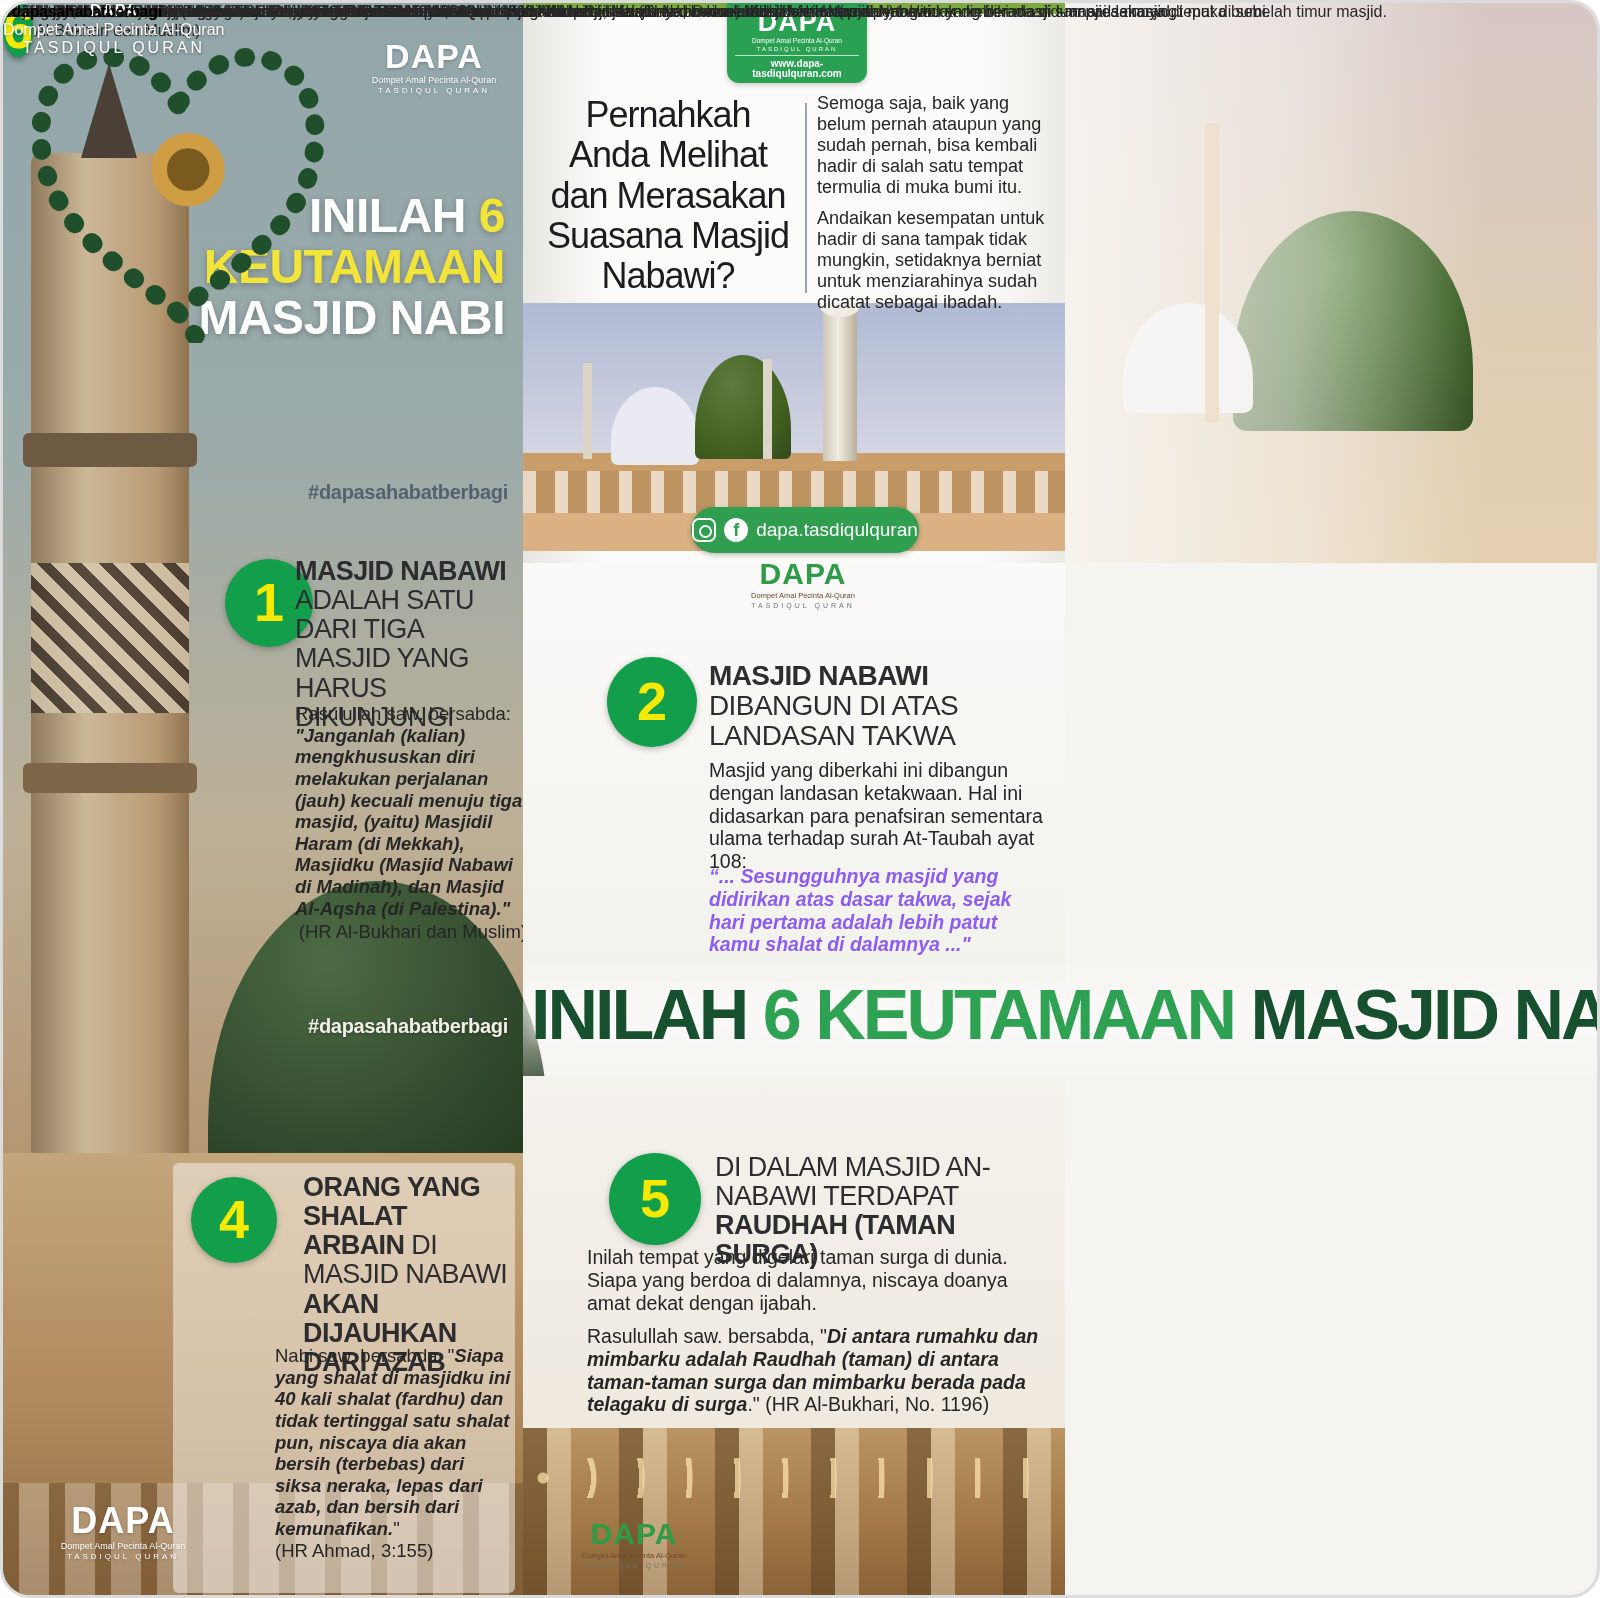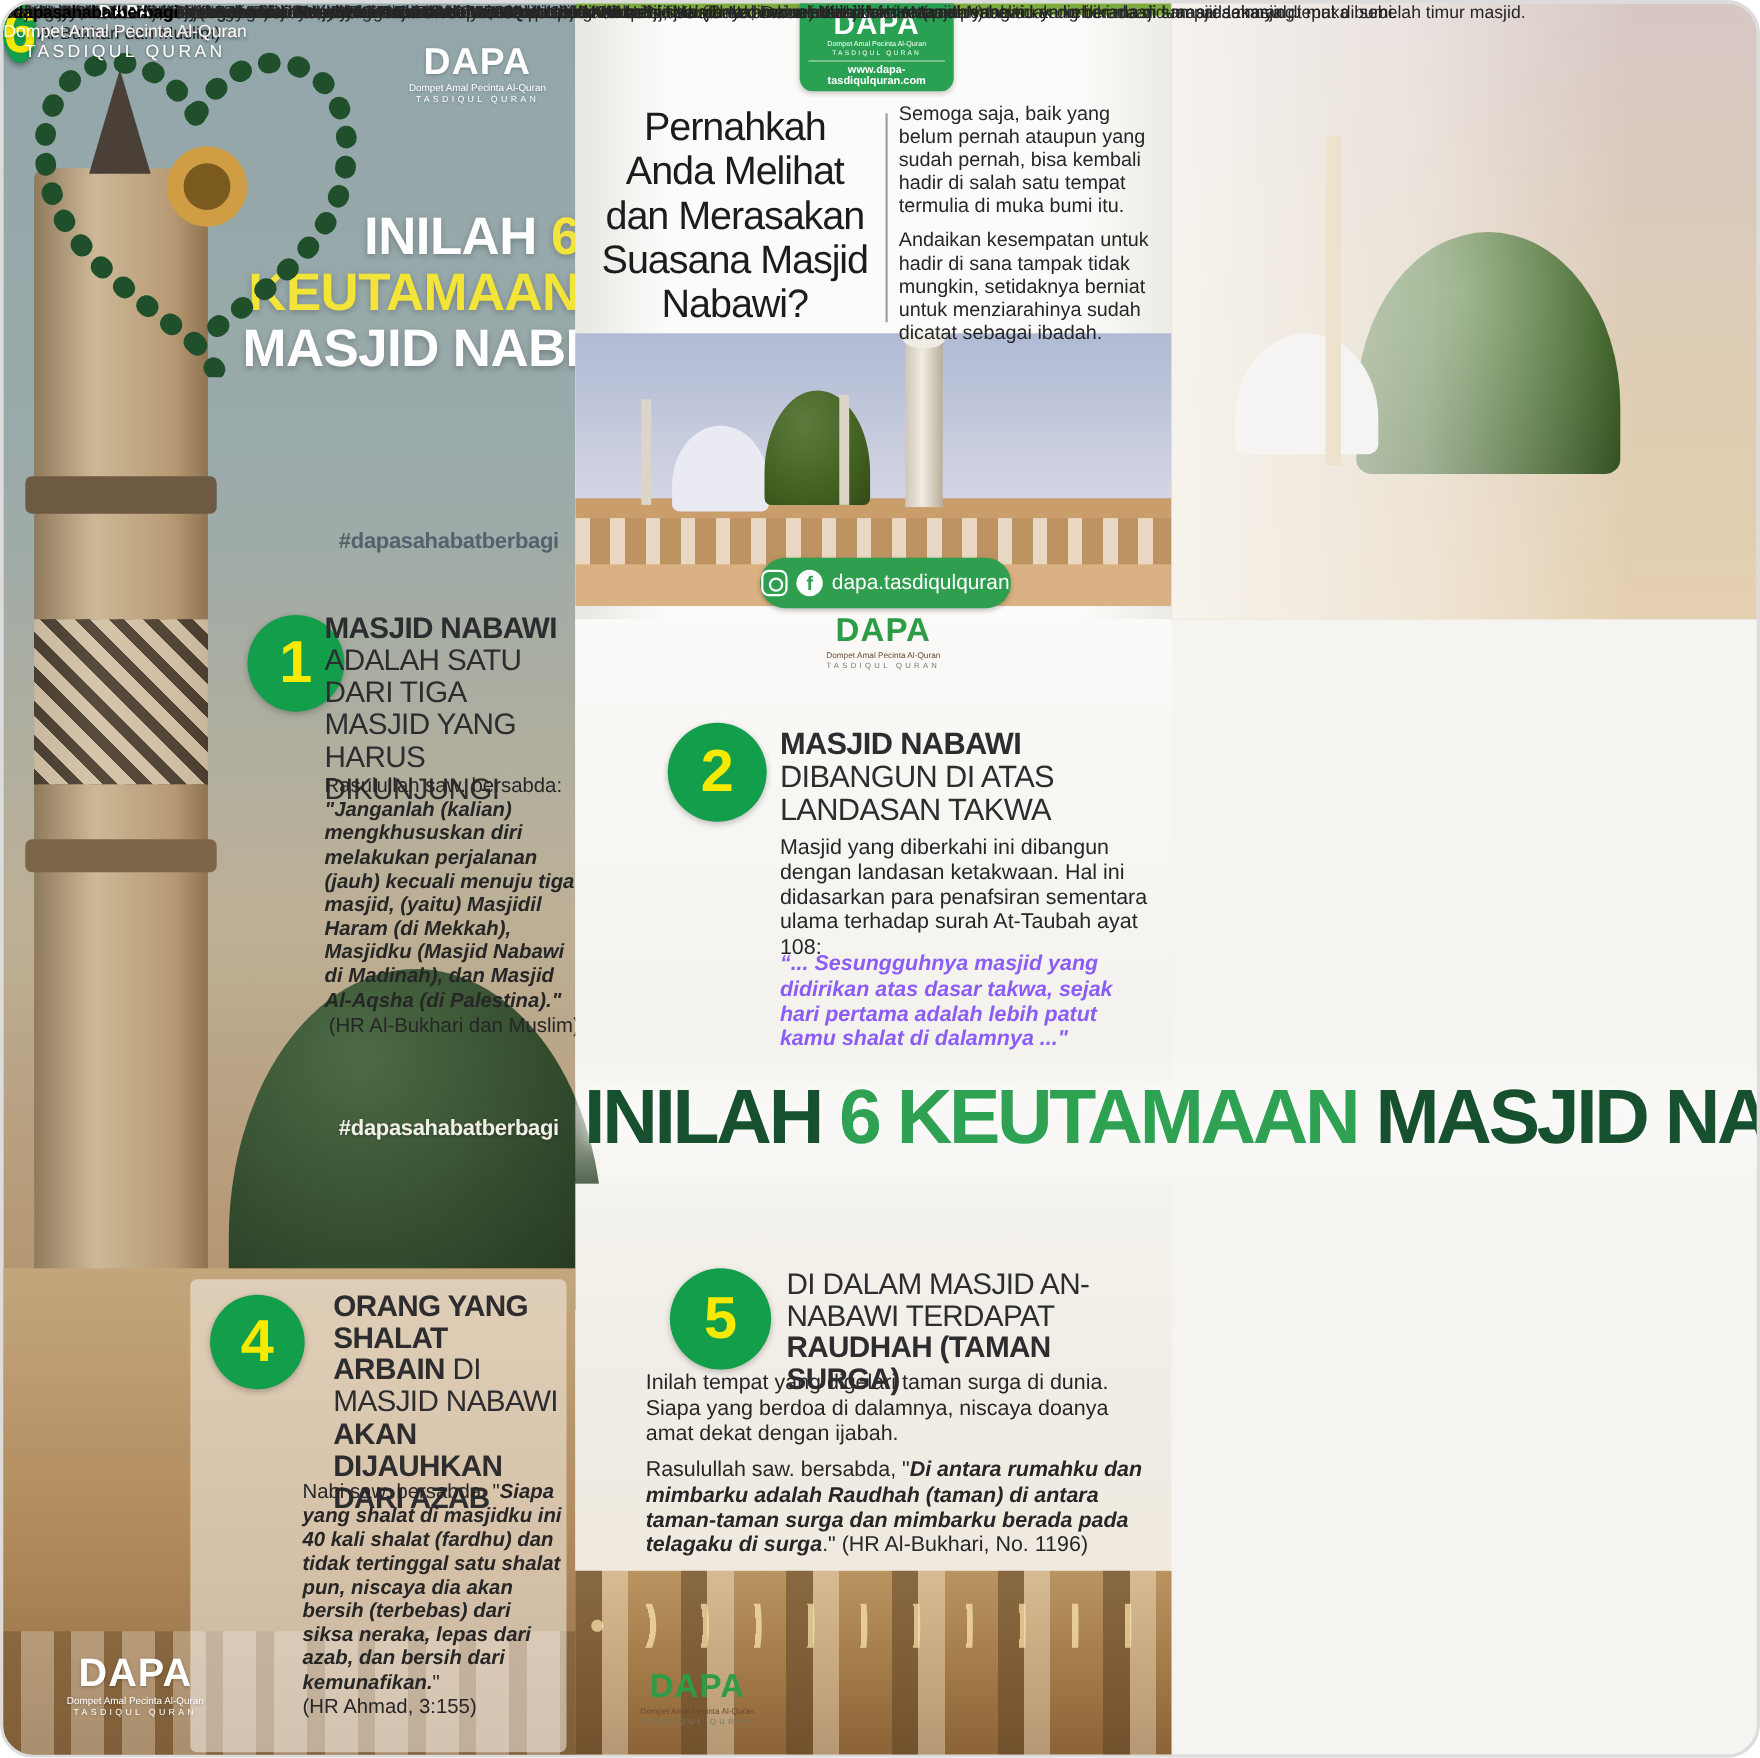--- a/index.html
+++ b/index.html
@@ -34,21 +34,21 @@
   #minaret-zig{left:28px;top:560px;width:158px;height:150px;opacity:.8;
     background:repeating-linear-gradient(45deg,#3a3028 0 10px,#d8c9b0 10px 22px),repeating-linear-gradient(-45deg,#3a3028 0 10px,rgba(216,201,176,0) 10px 22px);}
   #minaret-band1{left:20px;top:430px;width:174px;height:34px;background:#6e5a42;border-radius:6px;}
   #minaret-band2{left:20px;top:760px;width:174px;height:30px;background:#7d6648;border-radius:6px;}
   #left-dome{left:205px;top:878px;width:340px;height:310px;border-radius:52% 52% 0 0/ 82% 82% 0 0;
     background:radial-gradient(ellipse at 35% 25%,#4c6b44,#31492c 60%,#22331d);}
   #left-building{left:0;top:1150px;width:520px;height:448px;
     background:linear-gradient(180deg,#c4a67c,#b08a5c 55%,#8f6c42);}
   #left-arches{left:0;top:1480px;width:520px;height:118px;opacity:.45;
     background:repeating-linear-gradient(90deg,#6a4c2c 0 16px,rgba(255,255,255,.5) 16px 46px);}
-  #left-title{left:194px;top:188px;width:330px;text-align:right;font-weight:700;font-size:48px;line-height:1.06;
+  #left-title{left:172px;top:188px;width:330px;text-align:right;font-weight:700;font-size:48px;line-height:1.06;
     letter-spacing:-.5px;color:#fff;text-shadow:0 2px 6px rgba(40,50,55,.35);}
   #left-title .y{color:#f2e438;}
   #left-hash1{left:230px;top:478px;width:275px;text-align:right;font-size:20px;color:#55616c;}
   #left-hash2{left:235px;top:1012px;width:270px;text-align:right;font-size:20px;color:#f2efe8;text-shadow:0 1px 3px rgba(0,0,0,.3);}
   #logo-left-top{left:352px;top:36px;width:158px;}
   #logo-left-top .dn{font-size:34px;}
   #logo-left-top .dt1{font-size:9px;}
   #logo-left-top .dt2{font-size:8px;}
   #p1-circle{left:222px;top:556px;width:88px;height:88px;}
   #p1-heading{left:292px;top:554px;width:220px;font-size:27px;}

